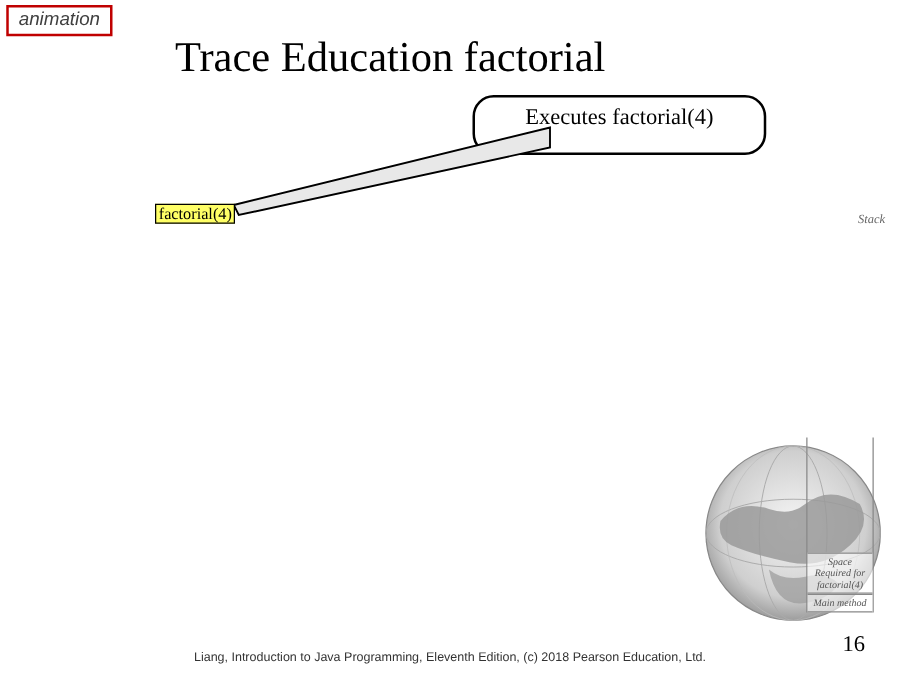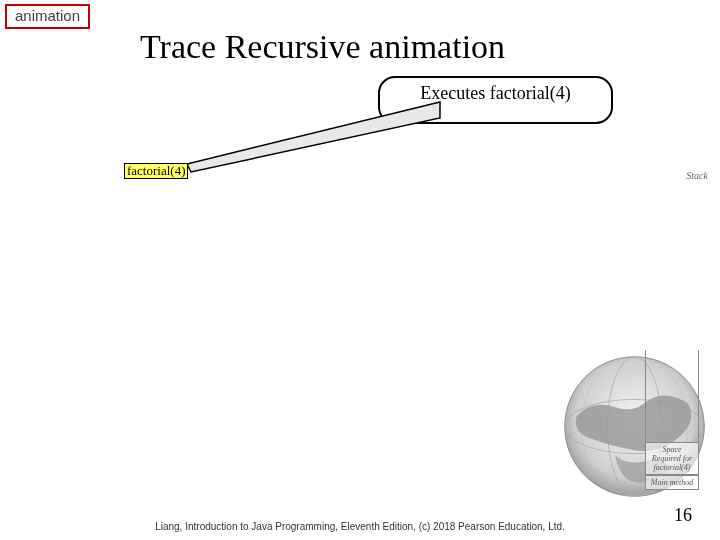--- a/index.html
+++ b/index.html
@@ -15,20 +15,21 @@
   .animation-box {
     position: absolute;
     top: 4px;
     left: 5px;
     border: 2px solid #c00000;
     padding: 1px 8px 3px 8px;
     font-family: Arial, sans-serif;
     font-size: 15px;
     color: #404040;
     background: #fff;
+    font-style: italic;
   }
   .title {
     position: absolute;
     top: 28px;
     left: 140px;
     font-size: 34px;
     color: #000;
   }
   .callout {
     position: absolute;
@@ -126,21 +127,21 @@
     font-size: 18px;
     color: #000;
     font-family: "Times New Roman", serif;
   }
 </style>
 </head>
 <body>
 
 <div class="animation-box">animation</div>
 
-<div class="title">Trace Recursive animation</div>
+<div class="title">Trace Education factorial</div>
 
 <div class="callout">Executes factorial(4)</div>
 
 <svg class="pointer" viewBox="0 0 260 80">
   <polygon points="255,2 255,18 6,72 2,64" fill="#e8e8e8" stroke="#000" stroke-width="1.5"></polygon>
 </svg>
 
 <span class="factorial-label">factorial(4)</span>
 
 <div class="globe-wrap">

